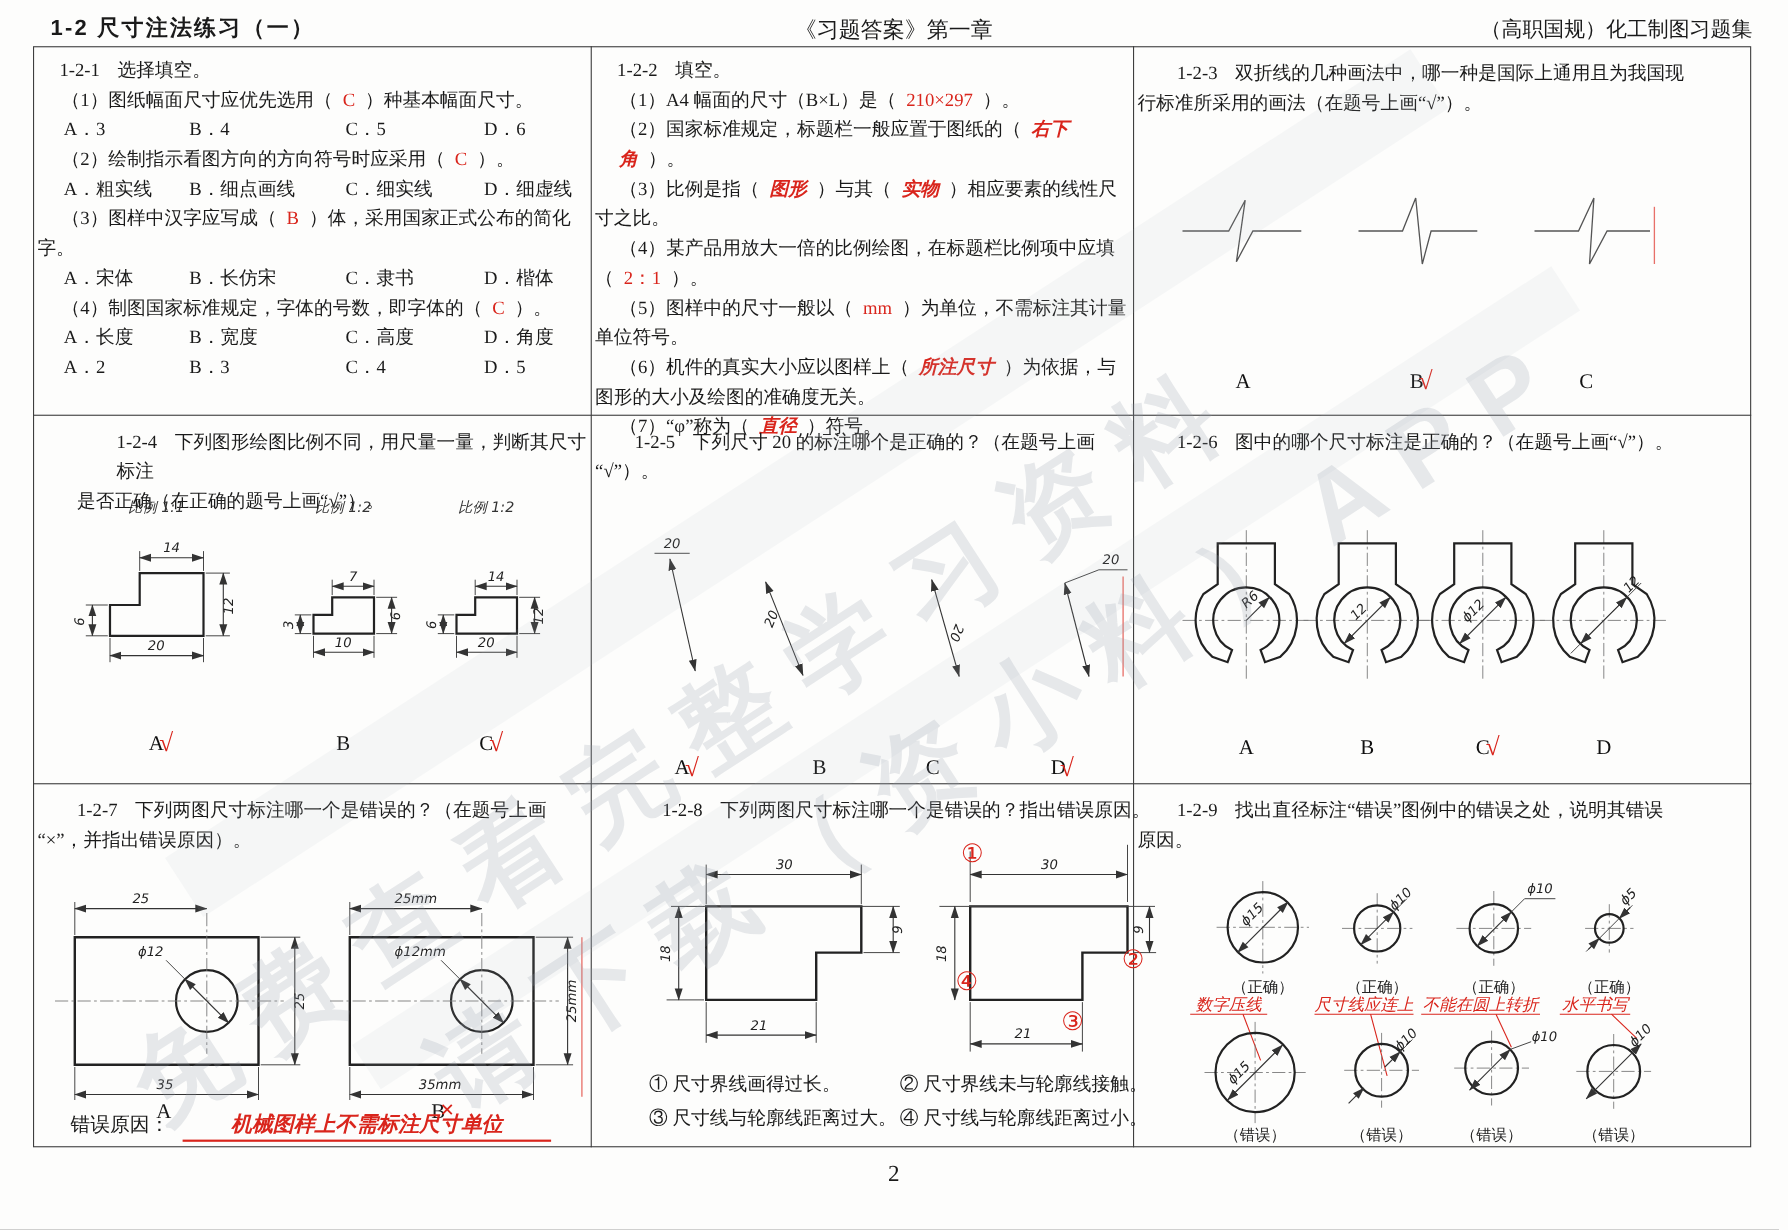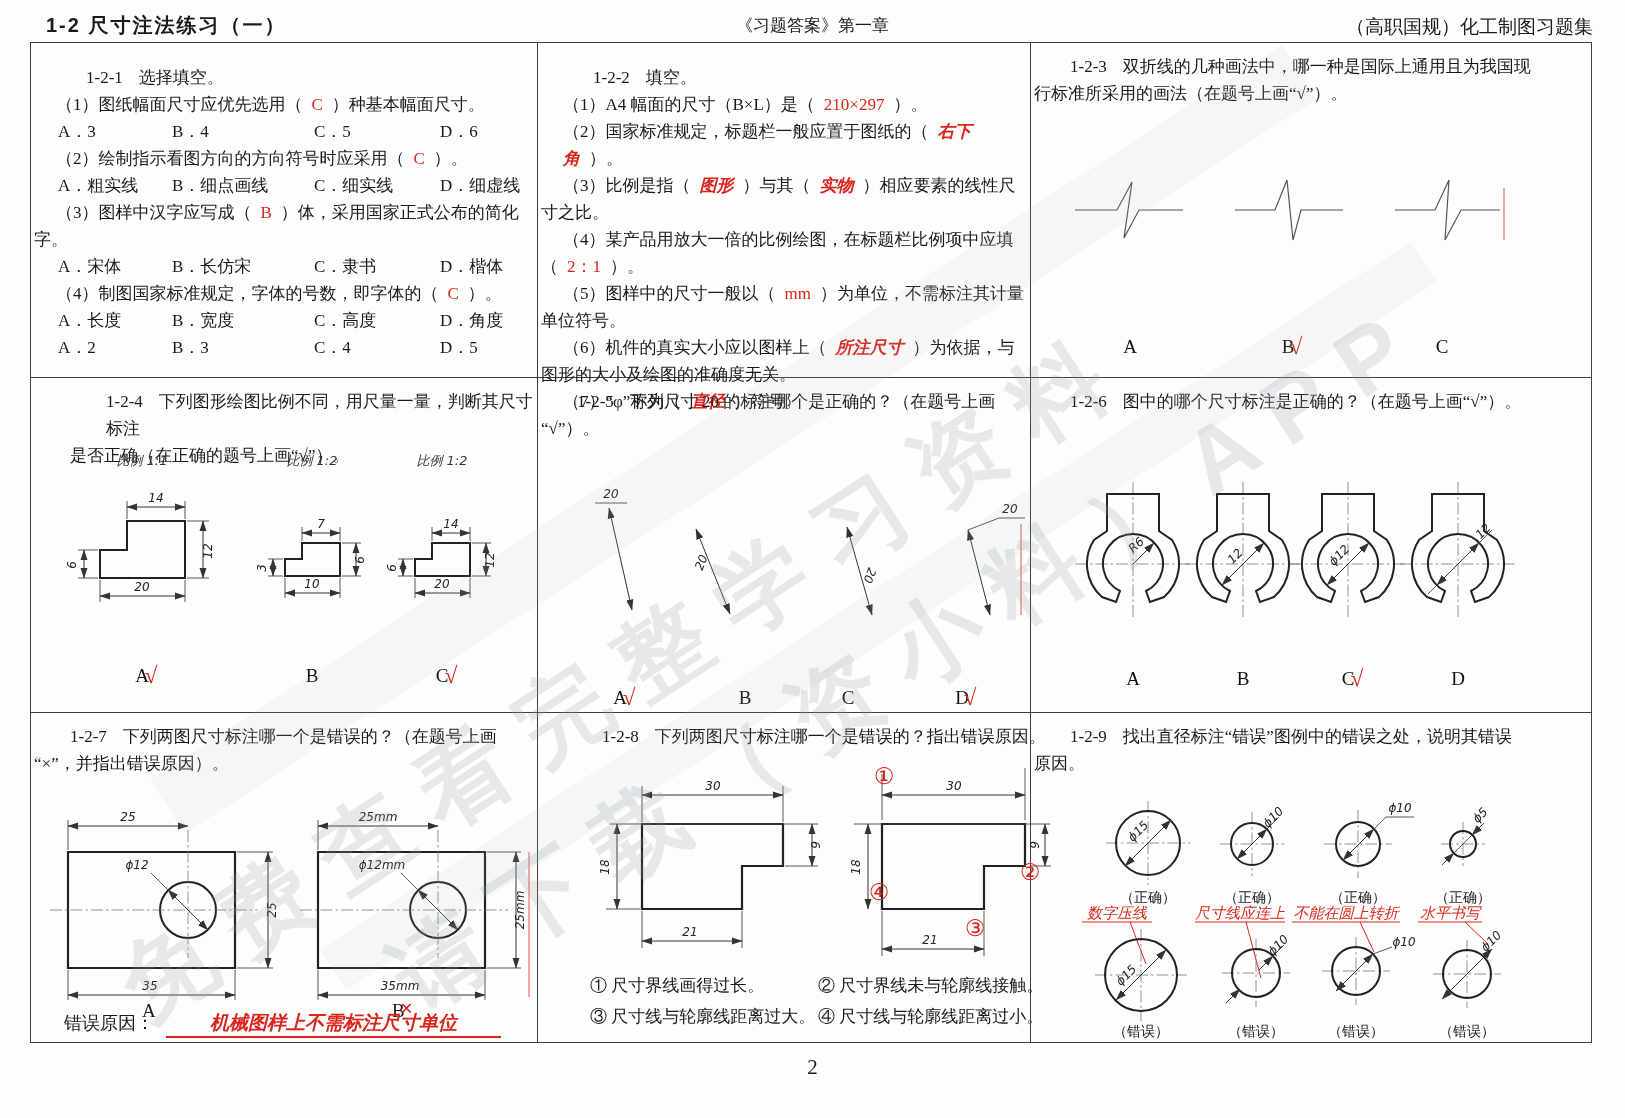--- a/index.html
+++ b/index.html
@@ -1,36 +1,36 @@
 <!DOCTYPE html>
 <html><head>
 <meta charset="utf-8">
 <style>
   html,body{margin:0;padding:0;background:#888;}
   .page{position:relative;width:1625px;height:1118px;background:#fdfdfc;overflow:hidden;
         font-family:"Liberation Serif",serif;color:#1a1a1a;}
   
   .hdr-left{position:absolute;left:46px;top:12px;font-family:"Liberation Sans",sans-serif;
             font-weight:bold;font-size:20px;letter-spacing:2px;}
-  .hdr-center{position:absolute;left:0;right:0;top:14px;text-align:center;font-size:17px;}
+  .hdr-center{position:absolute;left:0;right:0;top:14px;text-align:center;font-size:20px;}
   .hdr-right{position:absolute;right:32px;top:14px;font-size:19px;}
   .pagenum{position:absolute;left:0;right:0;top:1055px;text-align:center;font-size:21px;}
   
   .streak{position:absolute;background:rgba(175,182,192,0.10);pointer-events:none;z-index:3;}
   .wm{position:absolute;left:95px;top:945px;transform:rotate(-33deg);transform-origin:0 0;
       font-family:"Liberation Sans",sans-serif;font-weight:bold;font-size:92px;letter-spacing:26px;
       color:rgba(150,158,172,0.22);white-space:nowrap;z-index:4;pointer-events:none;}
   .wm2{margin-left:235px;margin-top:16px;}
   
   .gridbox{position:absolute;left:30px;top:42px;width:1562px;height:1001px;
            border:1.5px solid #3e3e3e;box-sizing:border-box;z-index:1;}
   .vline{position:absolute;top:42px;height:1001px;width:0;border-left:1.4px solid #3e3e3e;z-index:1;}
   .hline{position:absolute;left:30px;width:1562px;height:0;border-top:1.4px solid #3e3e3e;z-index:1;}
   .cell{position:absolute;box-sizing:border-box;font-size:17px;line-height:27px;z-index:2;}
-  .tline{padding-left:56px;margin-top:22px;}
+  .tline{padding-left:24px;margin-top:8px;}
   .qnum{margin-right:16px;}
   .qline{padding-left:26px;}
   .cont{padding-left:4px;}
   .opts{display:grid;grid-template-columns:114px 142px 126px auto;padding-left:28px;}
   .ans{color:#d9251c;padding:0 9px;}
   .hand{font-style:italic;font-weight:bold;}
   .qhead{padding-left:40px;margin-top:11px;}
   .figsvg{position:absolute;left:0;}
   
   .warnbox{position:absolute;left:372px;top:40px;width:132px;border:2.5px solid #d9251c;

